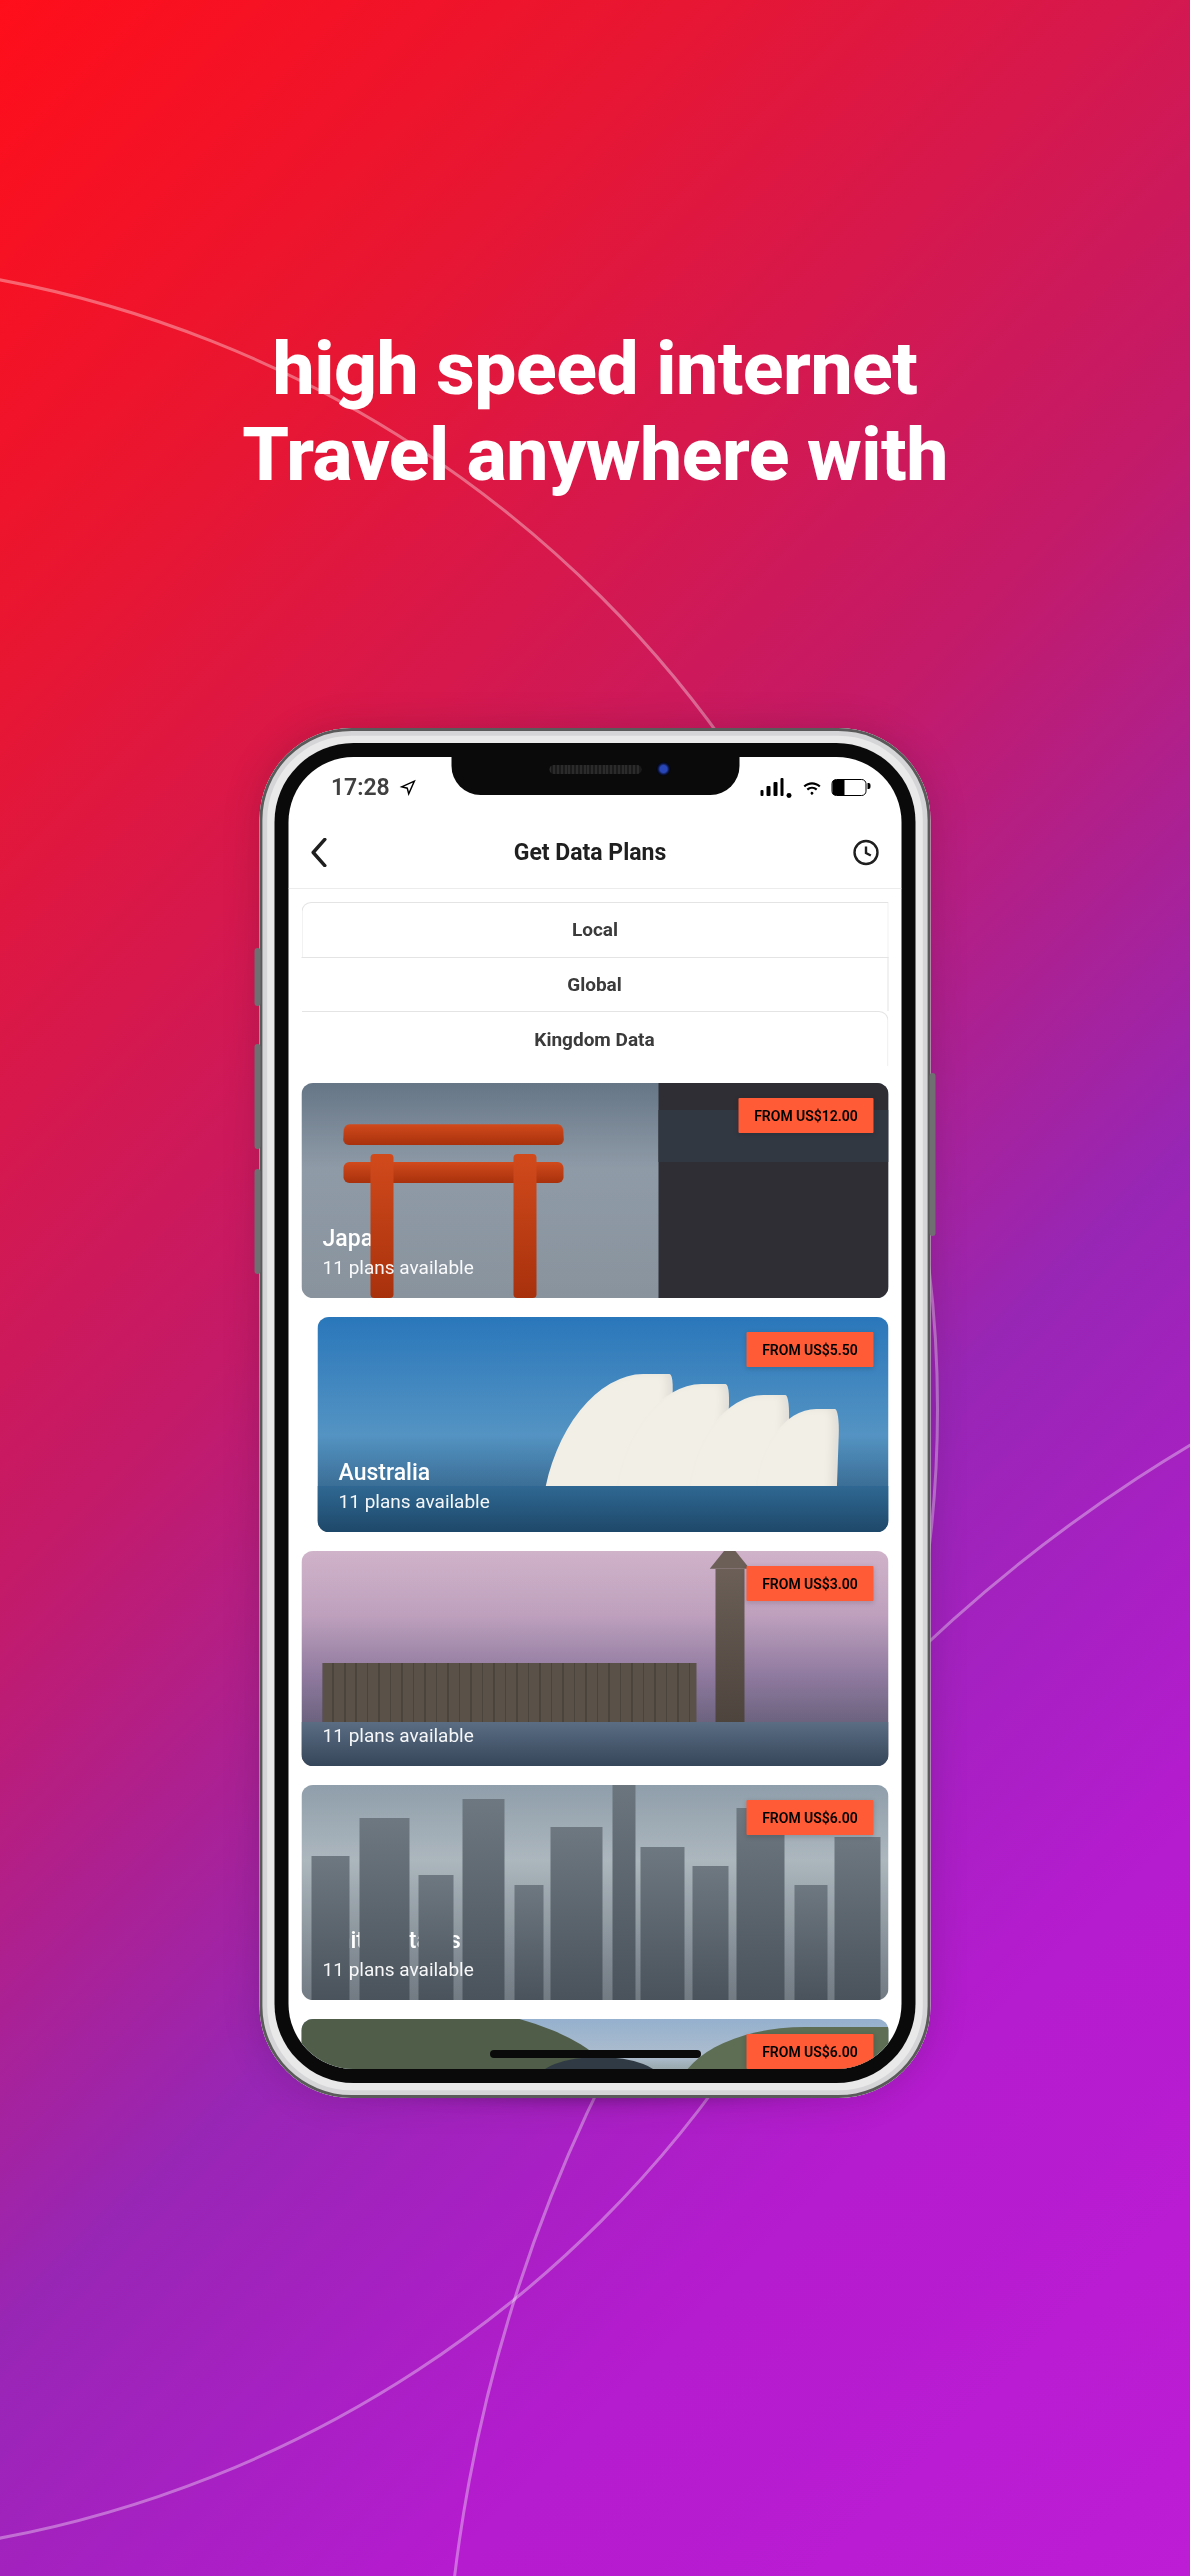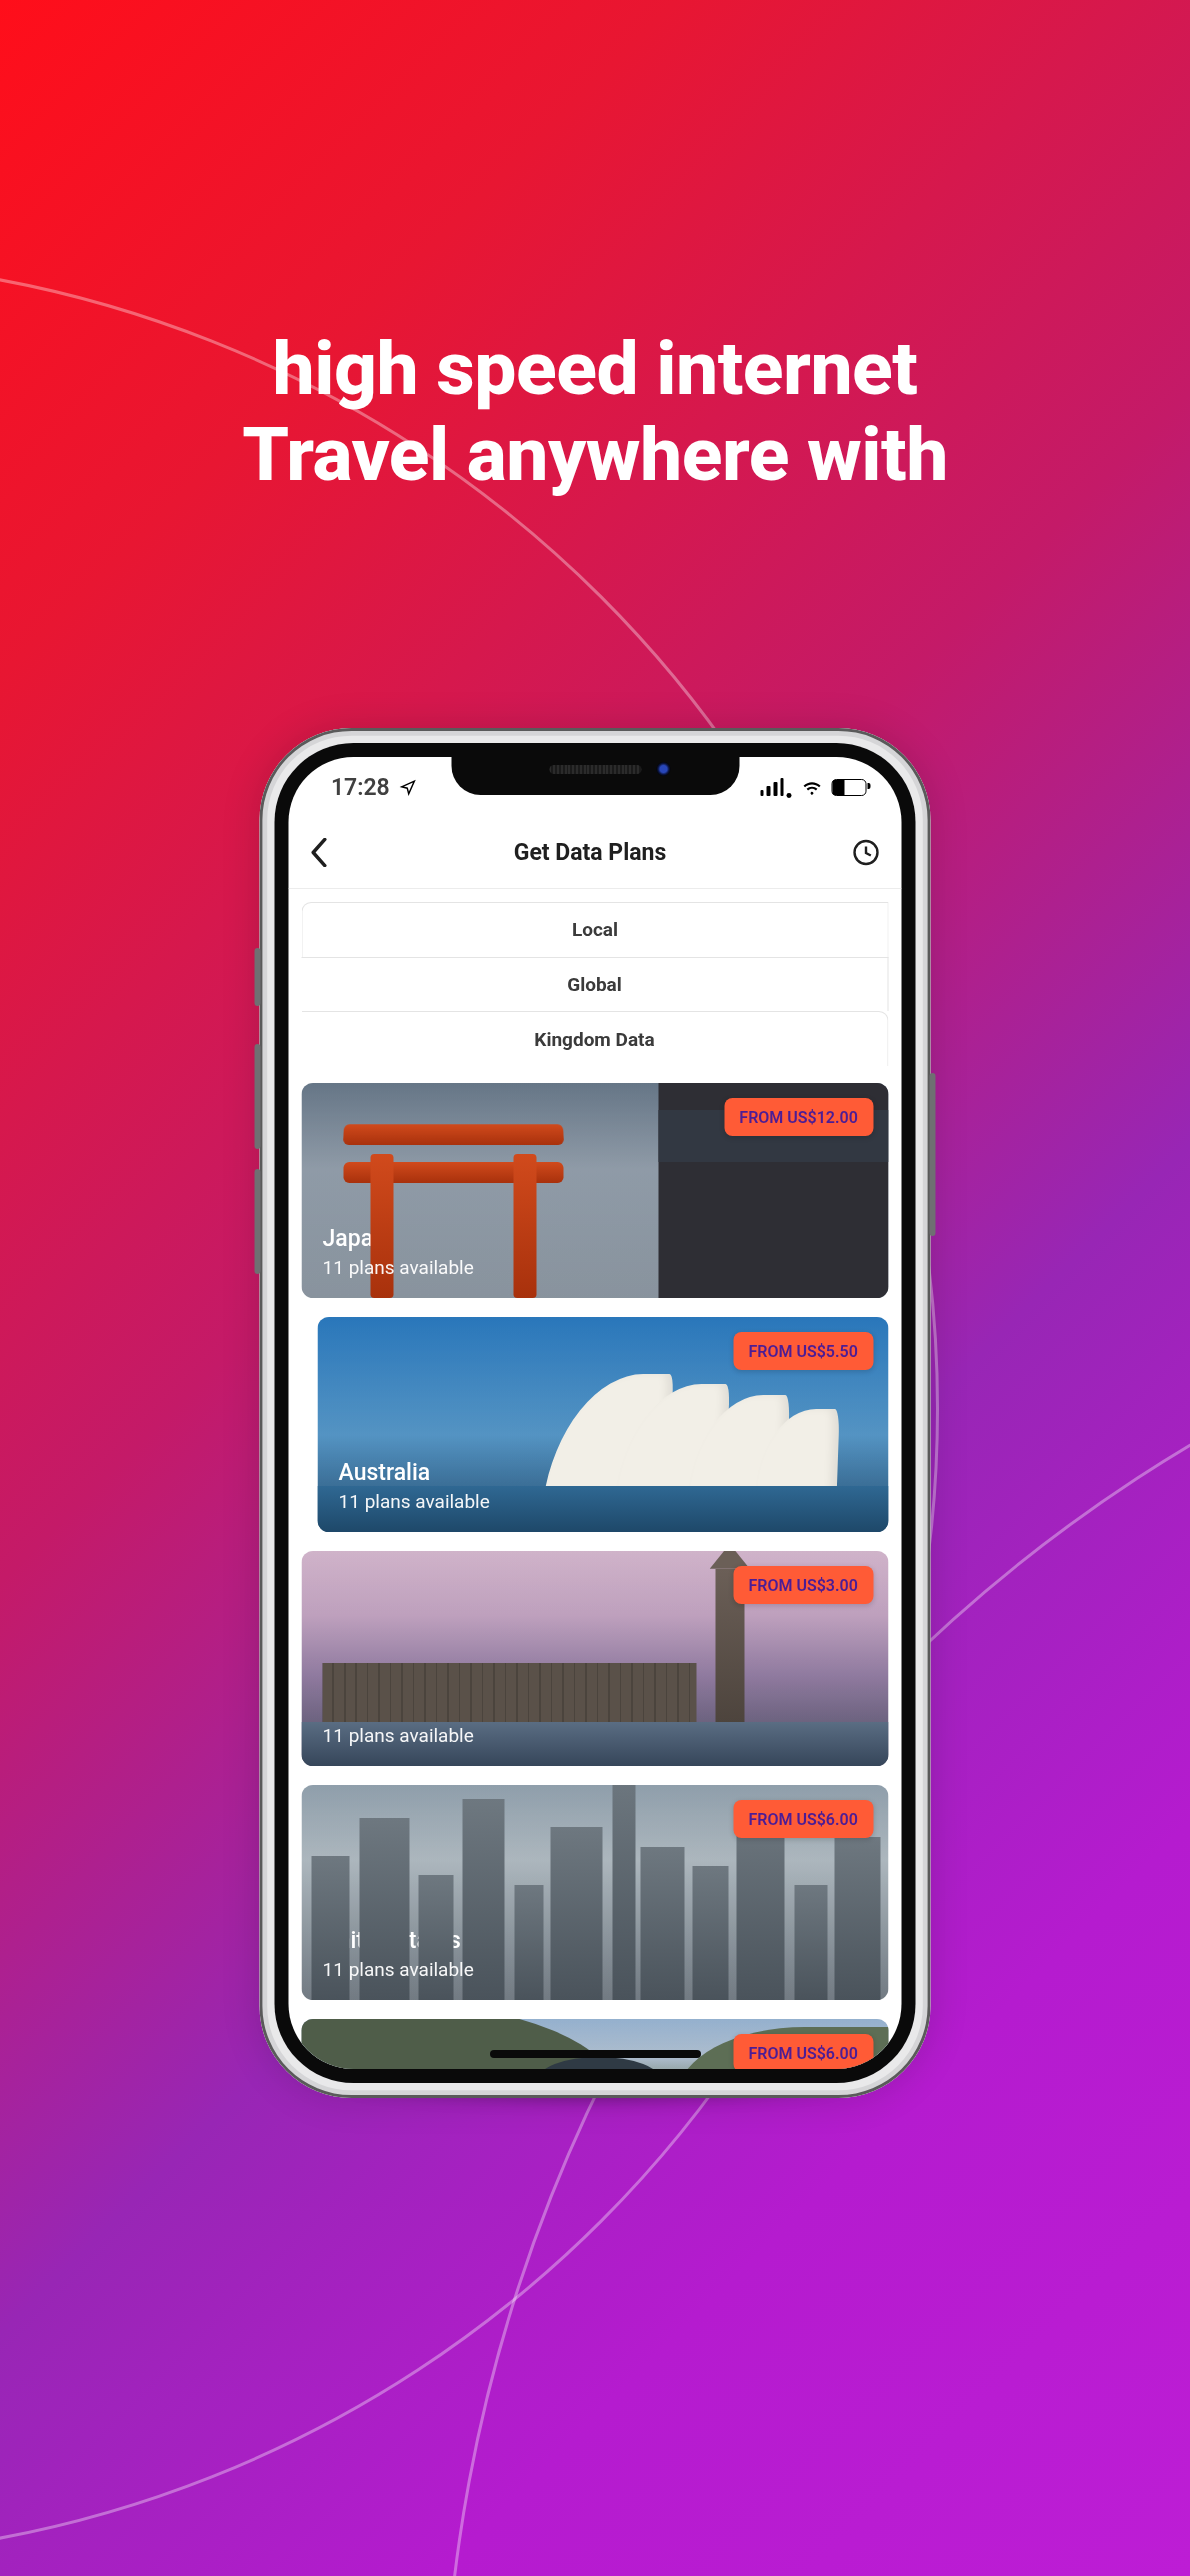--- a/index.html
+++ b/index.html
@@ -86,22 +86,22 @@
     .list { padding: 17px 13.4px 0; display: flex; flex-direction: column; gap: 19px; }
     .card {
       position: relative; height: 215px; border-radius: 11.5px; overflow: hidden;
       color: #fff; display: flex; flex-direction: column; justify-content: flex-end;
       padding: 19px 21px;
     }
     .card.cut { height: 77px; }
     .card .country { font-size: 23px; font-weight: 500; }
     .card .sub { font-size: 19px; font-weight: 400; opacity: 0.95; margin-top: 3.8px; }
     .price {
-      position: absolute; top: 15.3px; right: 15.3px; background: #ff5b36; color: #4c1d95;
-      font-size: 16px; font-weight: 600; padding: 9.6px 15.3px; border-radius: 8px;
+      position: absolute; top: 15.3px; right: 15.3px; background: #ff5b36; color: #000000;
+      font-size: 14px; font-weight: 600; padding: 9.6px 15.3px; border-radius: 1px;
       box-shadow: 0 1.9px 5.8px rgba(0,0,0,0.15);
     }
 
     
     .bg-japan {
       background:
         linear-gradient(rgba(0,0,0,0.20), rgba(0,0,0,0.25)),
         linear-gradient(180deg,#7f93a8 0%, #b7c6d6 40%, #b6c4d2 100%);
       position: relative;
     }

